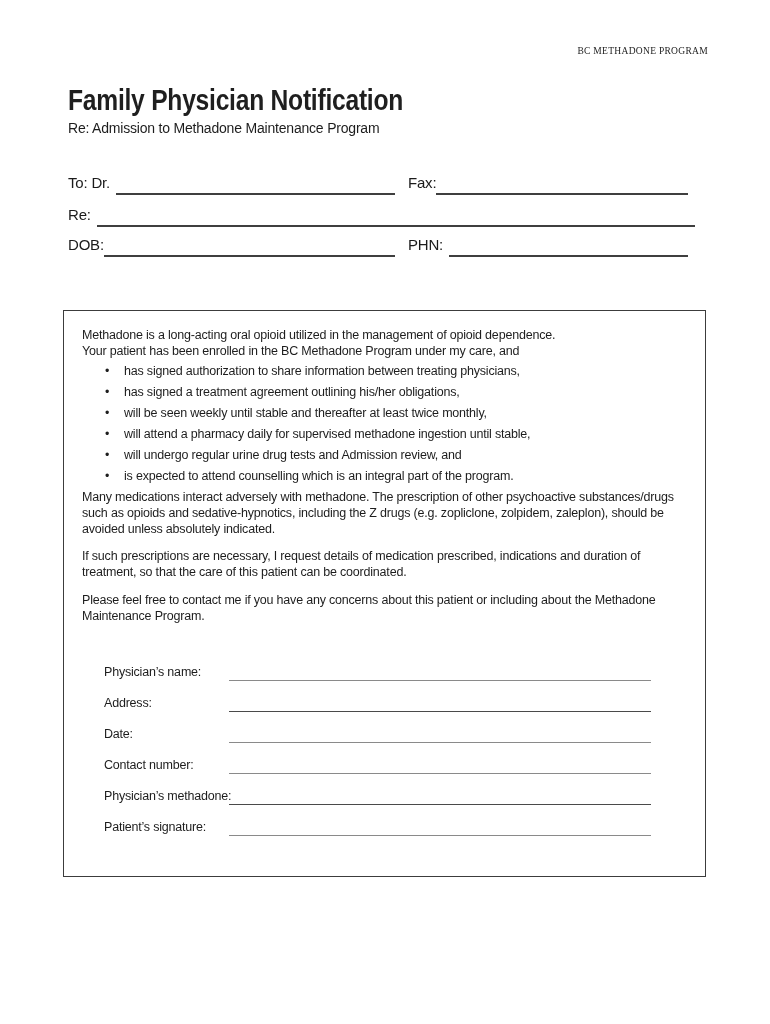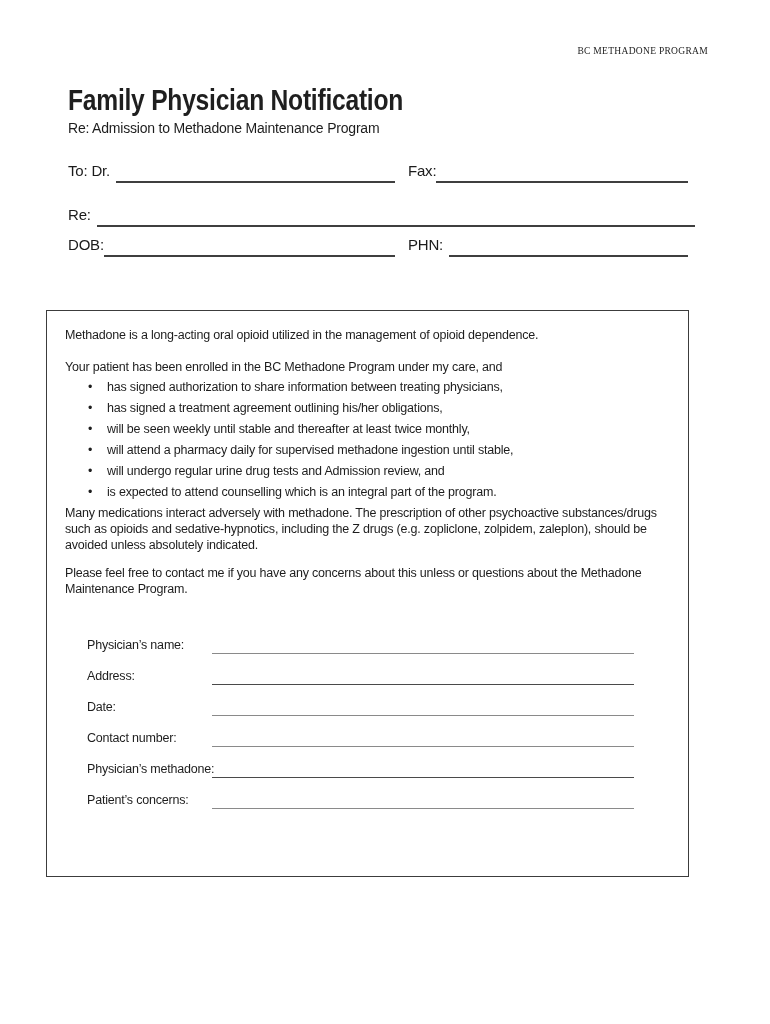--- a/index.html
+++ b/index.html
@@ -25,40 +25,40 @@
   .title .squeeze { display:inline-block; transform:scaleX(0.85); transform-origin:0 50%; }
   .subtitle {
     position:absolute; left:68px; top:120px; font-size:14px; letter-spacing:-0.2px; color:#1d1d1d;
   }
 
   
   .form-row {
     position:absolute; left:68px; display:flex; align-items:stretch;
     height:21px; font-size:15px; letter-spacing:-0.2px; color:#1b1b1b;
   }
-  .row-1 { top:162px; width:620px; }
+  .row-1 { top:174px; width:620px; }
   .row-2 { top:206px; width:627px; }
   .row-3 { top:236px; width:620px; }
   .fgroup { display:flex; align-items:stretch; }
   .g-left  { width:327px; }
   .g-right { flex:1; }
   .fgap { width:13px; }
   .flabel { white-space:pre; padding-right:6px; }
   .fline { flex:1; border-bottom:2px solid #3f3f3f; }
 
   
   .notice-box {
-    position:absolute; left:46px; top:310px; width:643px; height:567px;
+    position:absolute; left:63px; top:310px; width:643px; height:567px;
     border:1px solid #3c3c3c; background:#fff; overflow:hidden;
   }
   .box-inner {
     padding:0 18px; font-size:12.5px; line-height:16px; letter-spacing:-0.2px; color:#1d1d1d;
   }
   .intro { margin-top:16px; }
-  .lead  { margin-top:16px; }
+  .lead  { }
   ul.obligations { list-style:none; margin:4px 0 0 0; padding:0 0 0 23px; }
   ul.obligations li { display:flex; margin-bottom:5px; line-height:16px; }
   .bullet { width:6px; flex-shrink:0; margin-right:13px; }
   .para { margin-top:0; }
   .p-many   { margin-top:0px; }
   .p-ifsuch { margin-top:11px; }
   .p-please { margin-top:12px; }
 
   
   .sig-section { margin-top:40px; }
@@ -133,21 +133,22 @@
           <span class="bullet">•</span>
           <span>will undergo regular urine drug tests and Admission review, and</span>
         </li>
         <li>
           <span class="bullet">•</span>
           <span>is expected to attend counselling which is an integral part of the program.</span>
         </li>
       </ul>
 
       <p class="para p-many">Many medications interact adversely with methadone. The prescription of other psychoactive substances/drugs such as opioids and sedative-hypnotics, including the Z drugs (e.g. zopliclone, zolpidem, zaleplon), should be avoided unless absolutely indicated.</p>
-      <p class="para p-please">Please feel free to contact me if you have any concerns about this unless or questions about the Methadone Maintenance Program.</p>
+      <p class="para p-ifsuch">If such prescriptions are necessary, I request details of medication prescribed, indications and duration of treatment, so that the care of this patient can be coordinated.</p>
+      <p class="para p-please">Please feel free to contact me if you have any concerns about this patient or including about the Methadone Maintenance Program.</p>
 
       <div class="sig-section">
         <div class="sig-row">
           <span class="sig-label">Physician’s name:</span>
           <div class="sig-line"></div>
         </div>
         <div class="sig-row">
           <span class="sig-label">Address:</span>
           <div class="sig-line dark"></div>
         </div>
@@ -157,21 +158,21 @@
         </div>
         <div class="sig-row">
           <span class="sig-label">Contact number:</span>
           <div class="sig-line"></div>
         </div>
         <div class="sig-row">
           <span class="sig-label">Physician’s methadone:</span>
           <div class="sig-line dark"></div>
         </div>
         <div class="sig-row">
-          <span class="sig-label">Patient’s concerns:</span>
+          <span class="sig-label">Patient’s signature:</span>
           <div class="sig-line"></div>
         </div>
       </div>
 
     </div>
   </div>
 
 </div>
 
 </body></html>

